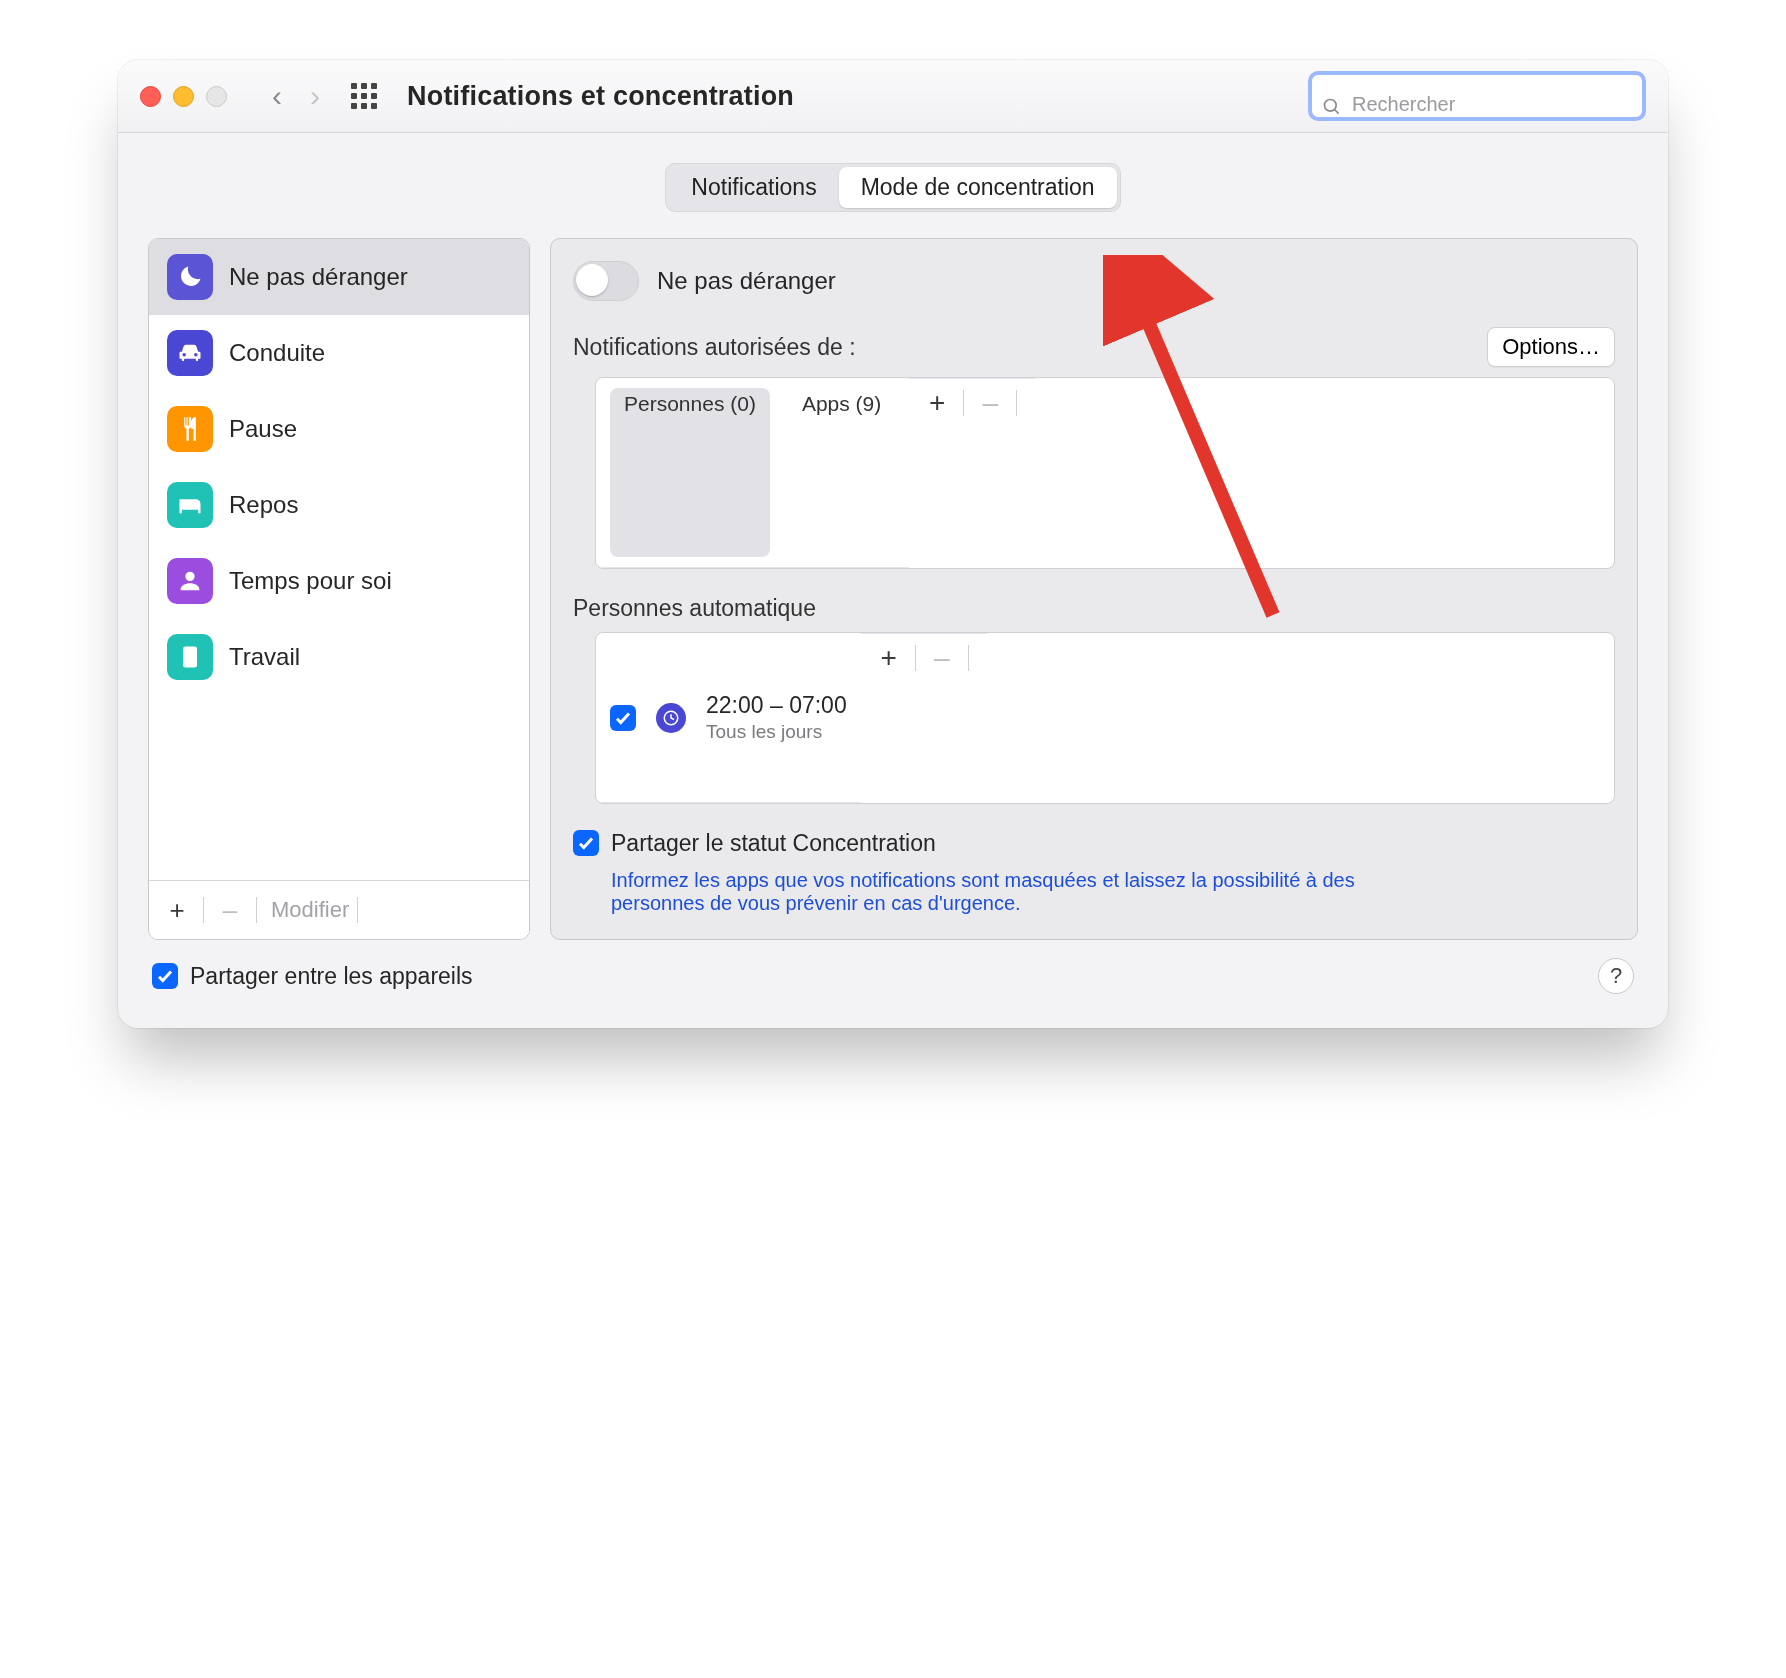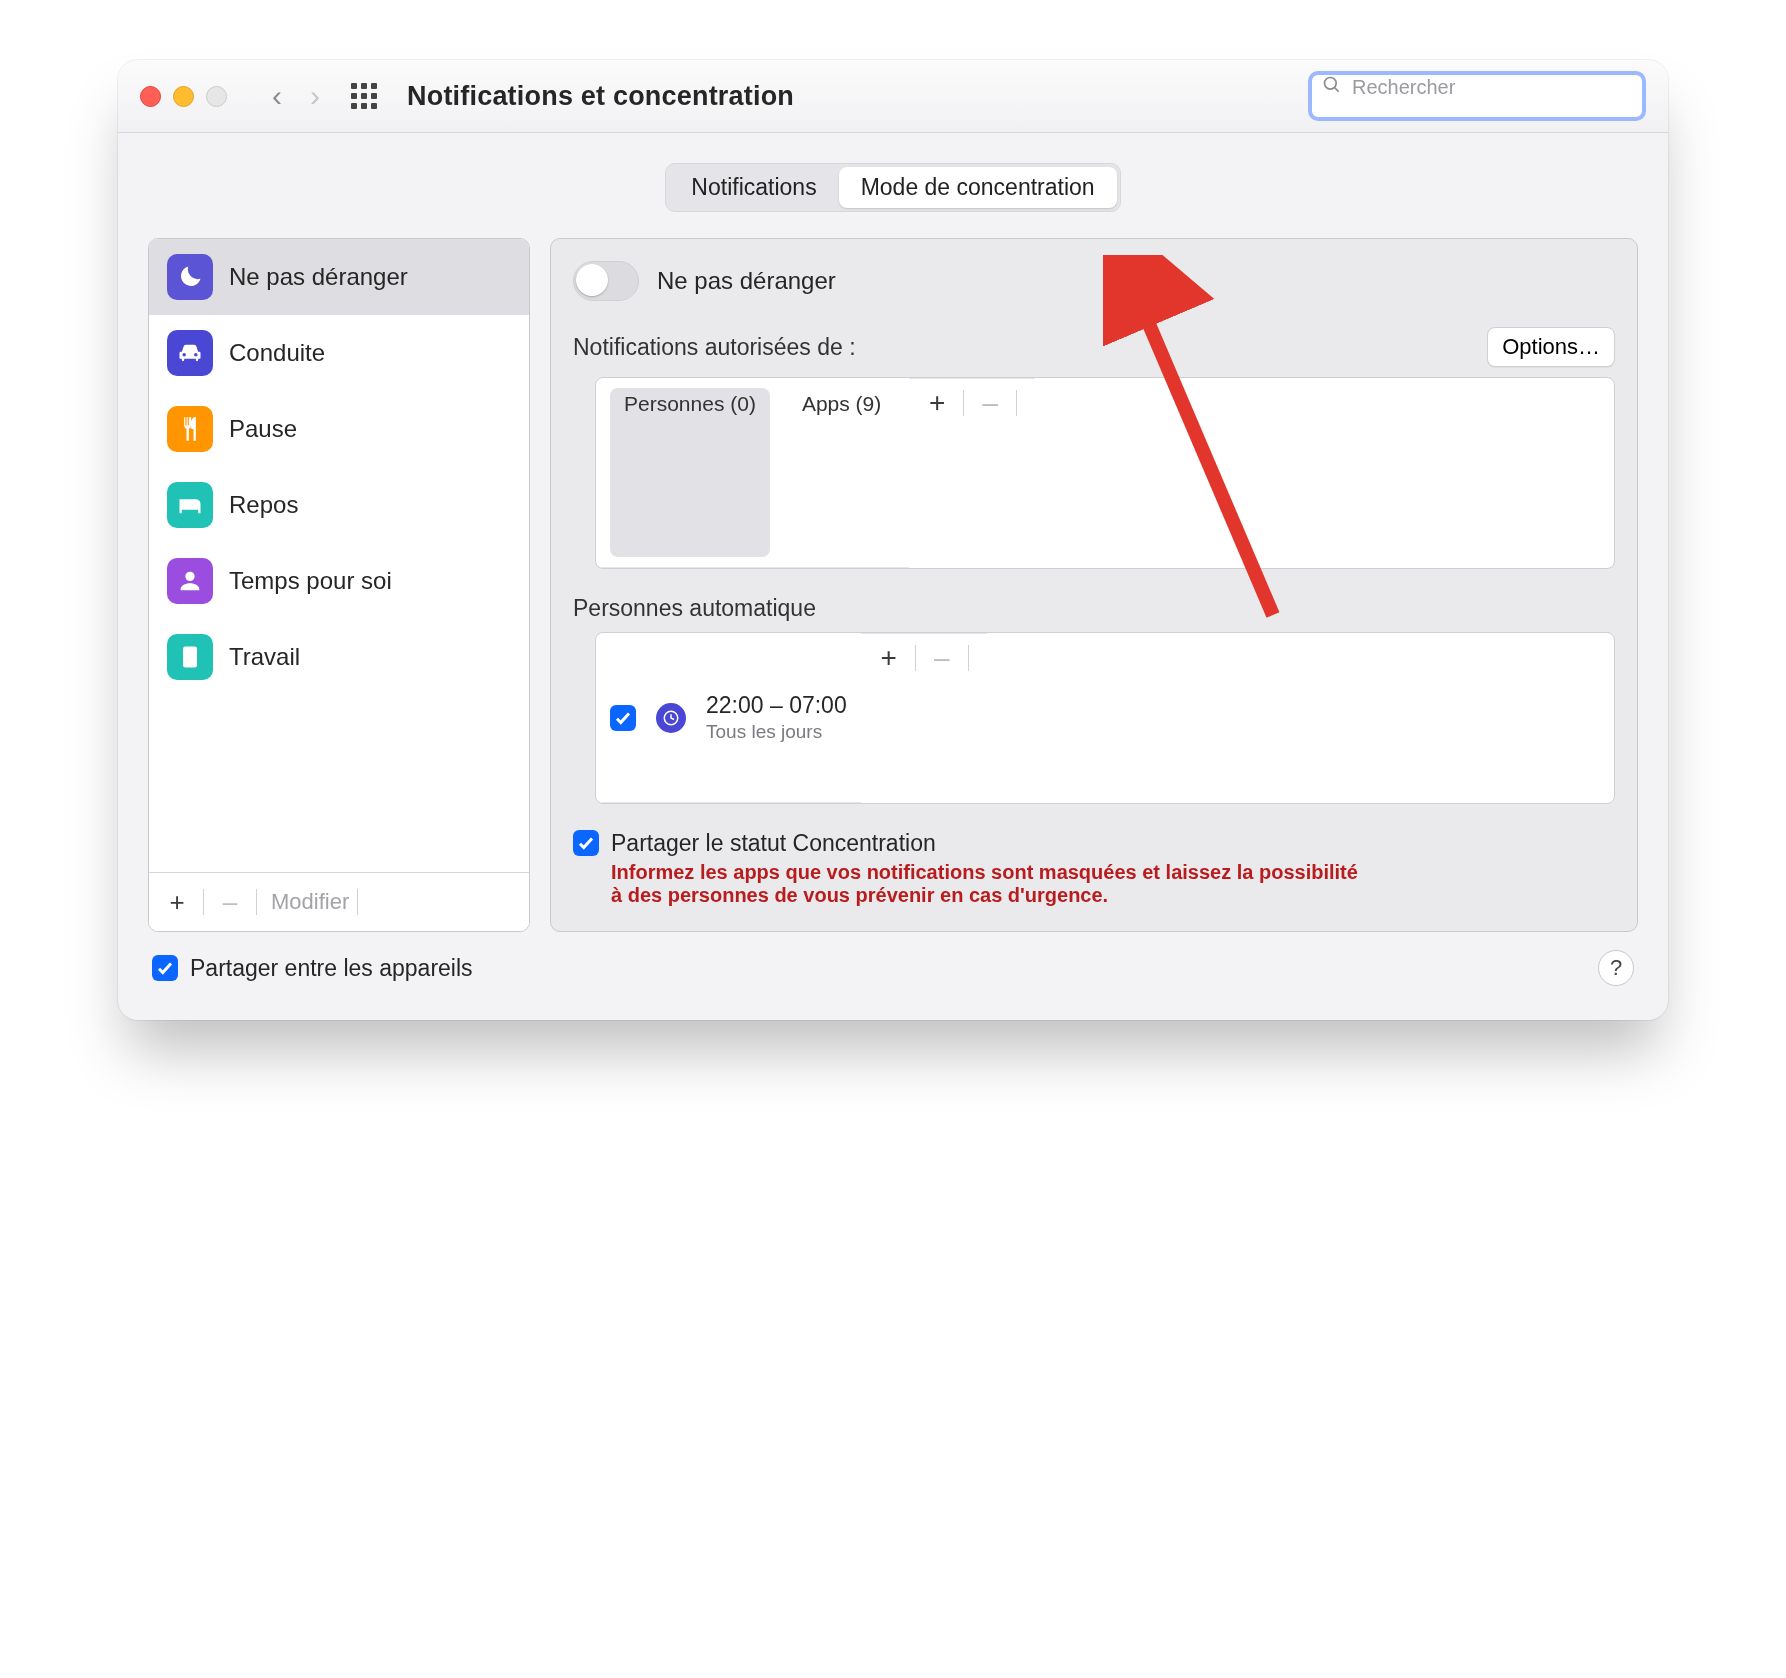--- a/index.html
+++ b/index.html
@@ -46,21 +46,21 @@
   .dot.red{background:#ff5f57;border:1px solid #e14239;}
   .dot.yellow{background:#febc2e;border:1px solid #dfa023;}
   .dot.green{background:#e6e6e6;border:1px solid #cacaca;}
   .nav-arrows{display:flex;align-items:center;gap:10px;margin-left:20px;}
   .chev{width:28px;height:28px;display:flex;align-items:center;justify-content:center;color:#8a8a90;font-size:30px;line-height:1;cursor:default;}
   .grid-icon{margin-left:6px;display:grid;grid-template-columns:repeat(3,6px);grid-template-rows:repeat(3,6px);gap:4px;}
   .grid-icon span{background:#444;width:6px;height:6px;border-radius:1px;}
   .title{font-size:27px;font-weight:700;margin-left:14px;letter-spacing:.2px;}
   .search{
     margin-left:auto;
-    display:flex;align-items:flex-start;
+    display:flex;align-items:flex-end;
     width:310px;height:42px;
     border-radius:10px;
     border:4px solid #9cb8ff;
     background:#fff;
     padding:0 10px;
     gap:8px;
   }
   .search svg{width:20px;height:20px;color:#8a8a90;flex:none;}
   .search input{border:none;outline:none;font-size:20px;color:#444;background:transparent;width:100%;}
   .search input::placeholder{color:#9a9aa0;}
@@ -168,21 +168,21 @@
     width:26px;height:26px;border-radius:6px;background:var(--blue);display:flex;align-items:center;justify-content:center;flex:none;
   }
   .check svg{width:18px;height:18px;color:#fff;}
   .clock-bubble{
     width:30px;height:30px;border-radius:50%;background:#4a47d4;display:flex;align-items:center;justify-content:center;flex:none;
   }
   .clock-bubble svg{width:18px;height:18px;color:#fff;}
 
   .share-row{display:flex;gap:12px;align-items:flex-start;}
   .share-row .txt .h{font-size:23px;}
-  .share-row .txt .d{font-size:20px;color:#b91c1c;margin-top:4px;max-width:760px;font-weight:bold;}
+  .share-row .txt .d{font-size:20px;color:#1d4ed8;margin-top:12px;max-width:760px;}
 
   .bottom-row{
     margin-top:18px;display:flex;align-items:center;gap:12px;padding:0 4px;
   }
   .help{
     margin-left:auto;width:34px;height:34px;border-radius:50%;border:1px solid #c8c8cc;background:#fff;display:flex;align-items:center;justify-content:center;font-size:22px;color:#444;
   }
 
   
   .annot-arrow{position:absolute;left:985px;top:195px;pointer-events:none;}

